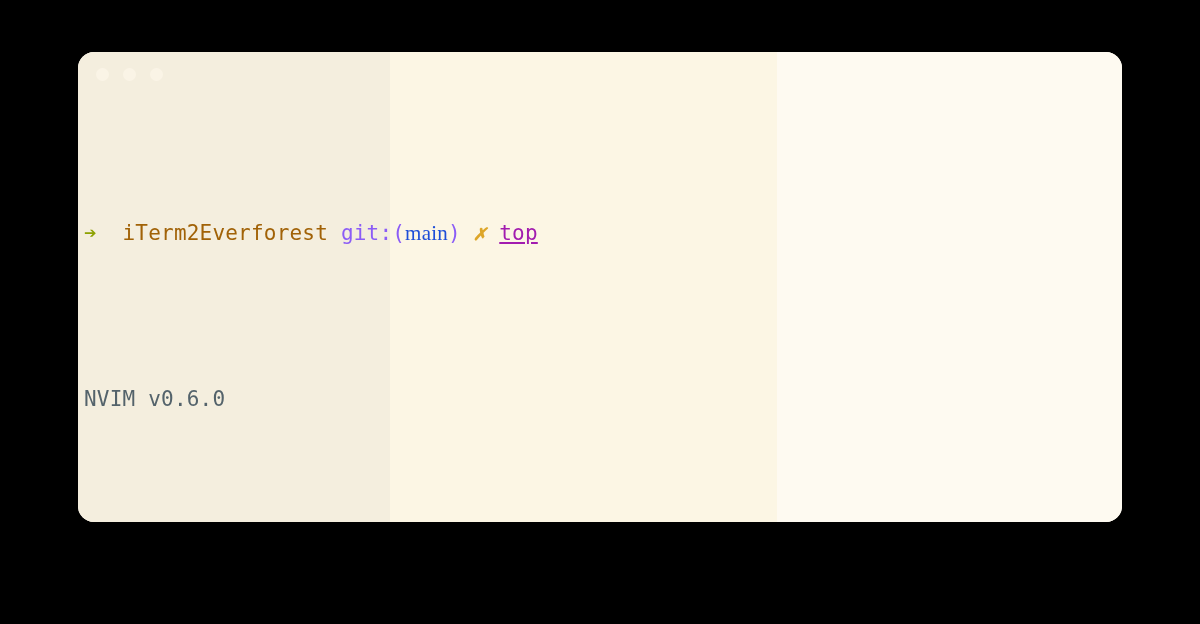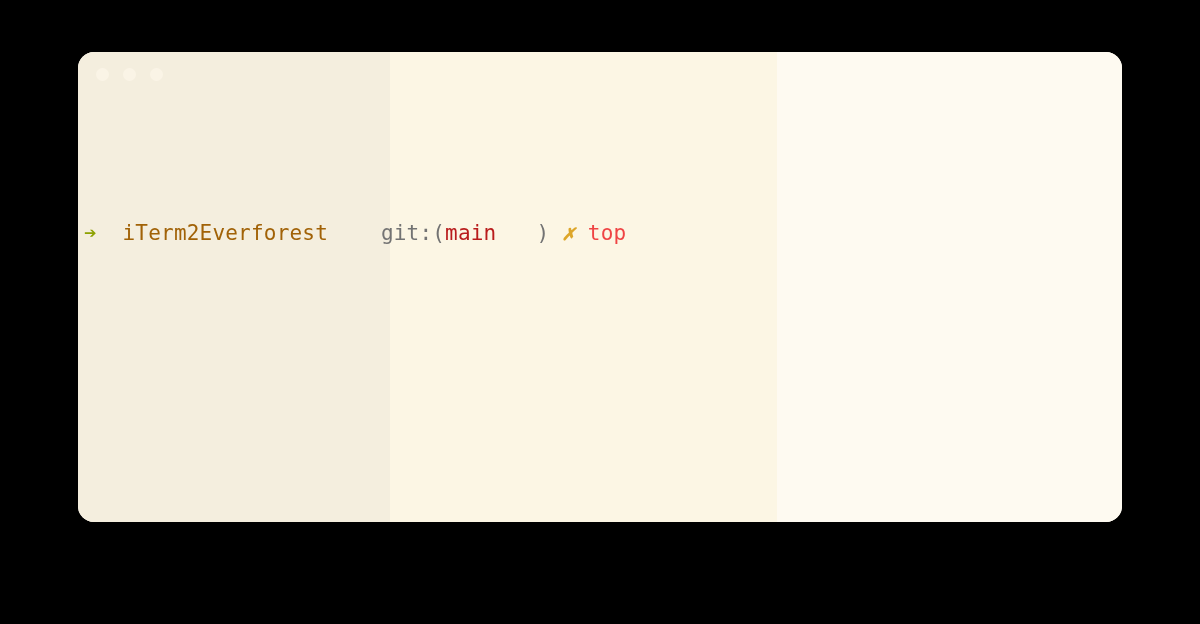--- a/index.html
+++ b/index.html
@@ -82,24 +82,24 @@
 
   .term-line {
     height: 27.6px;
     padding-left: 6px;
     white-space: pre;
   }
 
   
   .tok-arrow   { color: #8DA101; font-weight: 700; }
   .tok-path    { color: #a16207; }
-  .tok-git     { color: #737373; margin-left: 40px; }
-  .tok-branch  { color: #b91c1c; }
+  .tok-git     { color: #8b5cf6; }
+  .tok-branch  { color: #1d4ed8; font-family: Liberation Serif, serif; }
   .tok-cross   { color: #DDA629; font-weight: 700; font-style: italic; }
-  .tok-cmd     { color: #ef4444; }
+  .tok-cmd     { color: #a21caf; text-decoration: underline; }
   .tok-out     { color: #54636B; }
 </style>
 </head>
 <body>
 
 <div id="screen">
 
   <div id="terminal-window">
 
     <div class="bg-band" id="band-left"></div>
@@ -112,20 +112,21 @@
       <div class="traffic-light" id="tl-zoom"></div>
     </div>
 
     <div id="terminal-body">
 
       
       <div class="term-line"><span class="tok-arrow">➔</span><span>  </span><span class="tok-path">iTerm2Everforest</span><span> </span><span class="tok-git">git:(</span><span class="tok-branch">main</span><span class="tok-git">)</span><span> </span><span class="tok-cross">✗</span><span> </span><span class="tok-cmd">top</span></div>
 
       
 
+      <div class="term-line"><span class="tok-out">NVIM v0.6.0</span></div>
       
       
       
 
       
 
       
       
 
       

